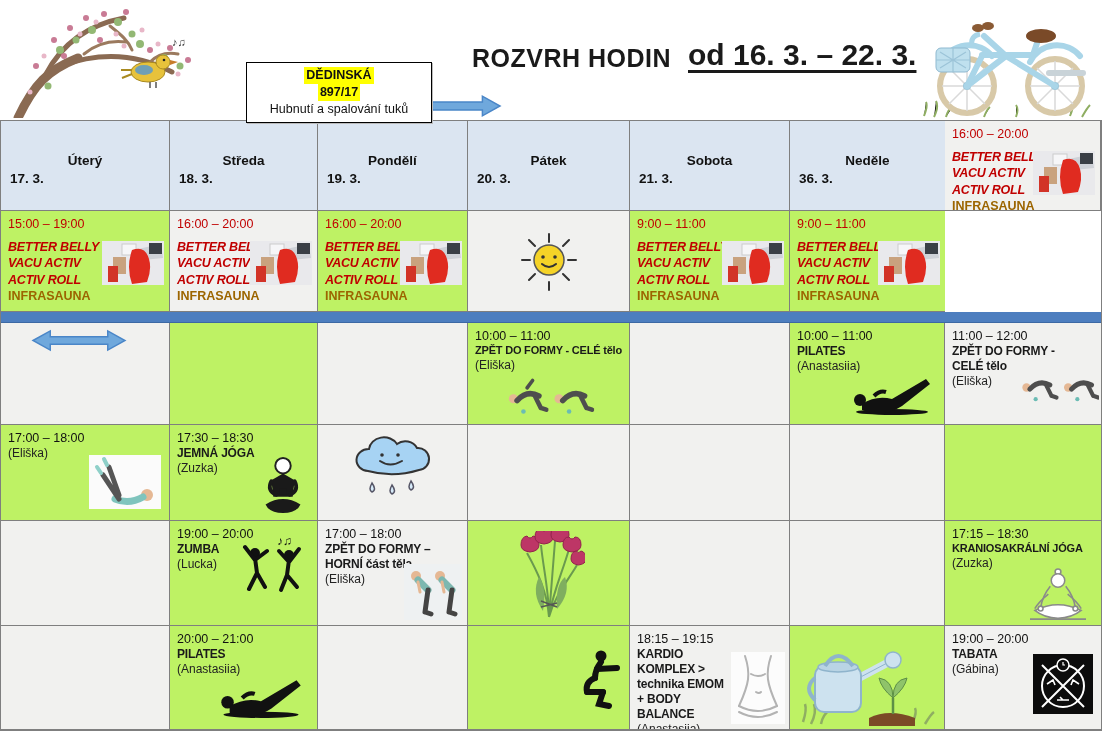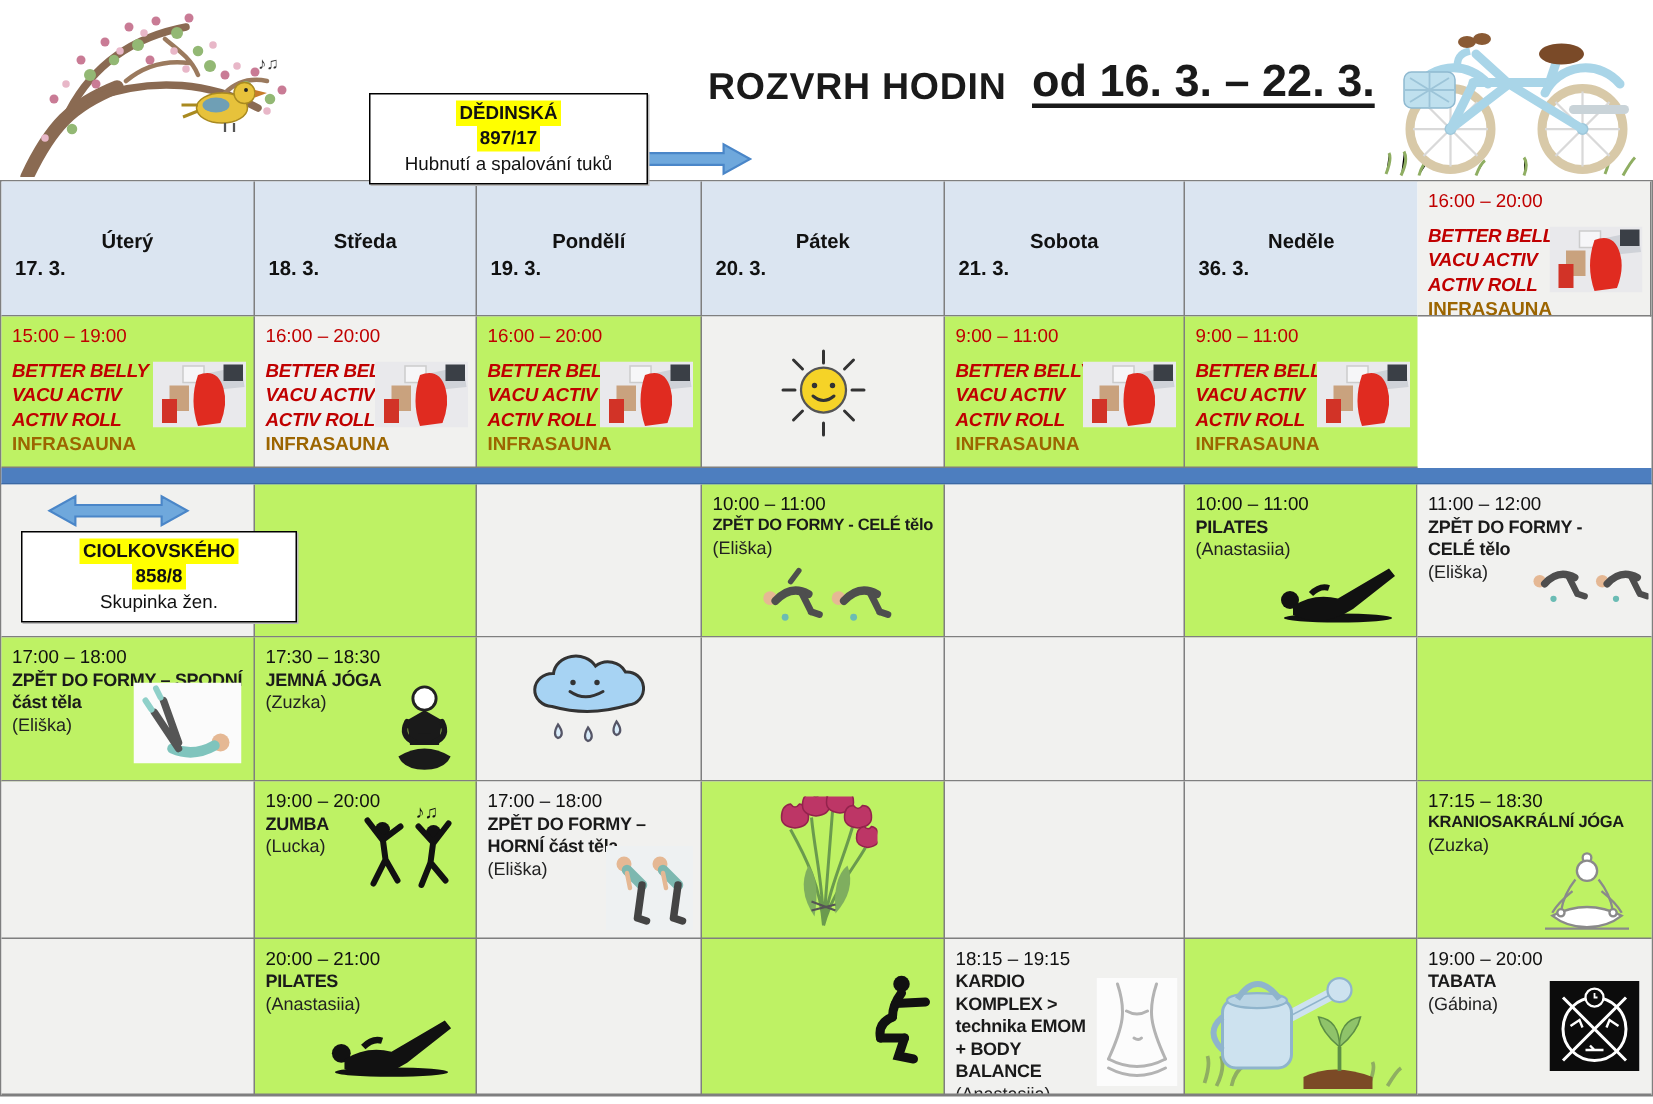--- a/index.html
+++ b/index.html
@@ -344,21 +344,20 @@
           <circle cx="9" cy="26" r="5" fill="#e5b894"></circle>
           <path d="M13 28 q11 -12 24 -5" stroke="#4e4e4e" stroke-width="6" fill="none" stroke-linecap="round"></path>
           <path d="M32 22 l7 14 M39 36 l6 2" stroke="#4e4e4e" stroke-width="5" fill="none" stroke-linecap="round"></path>
           <circle cx="20" cy="40" r="2.5" fill="#6bbcb4"></circle>
         </g>
       </svg>
     </div>
 
     <div class="cell">
       <div class="time">17:00 – 18:00</div>
-      <div class="etitle">ZPĚT DO FORMY –  SPODNÍ část těla</div>
       <div class="person">(Eliška)</div>
       <svg class="abs" style="right:8px;top:30px" width="72" height="54" viewBox="0 0 72 54">
         <rect width="72" height="54" fill="#fbfbfb"></rect>
         <circle cx="58" cy="40" r="6" fill="#e5b894"></circle>
         <path d="M54 42 q-14 8 -28 2" stroke="#7fc4bd" stroke-width="7" fill="none" stroke-linecap="round"></path>
         <path d="M30 44 L14 20 M30 40 L20 12" stroke="#555" stroke-width="5" stroke-linecap="round"></path>
         <path d="M12 18 l-4 -6 M18 10 l-3 -6" stroke="#8fd0c9" stroke-width="4" stroke-linecap="round"></path>
       </svg>
     </div>
     <div class="cell">
@@ -537,19 +536,14 @@
         <circle cx="30" cy="32" r="21" stroke="#fff" stroke-width="2" fill="none"></circle>
         <path d="M9 11 L51 53 M51 11 L9 53" stroke="#fff" stroke-width="2"></path>
         <circle cx="30" cy="11" r="6" stroke="#fff" stroke-width="1.5" fill="#0c0c0c"></circle>
         <path d="M30 8 v3 h2" stroke="#fff" stroke-width="1.2" fill="none"></path>
         <path d="M14 30 l6 -4 2 5 M46 30 l-6 -4 -2 5" stroke="#fff" stroke-width="1.6" fill="none"></path>
         <path d="M24 46 h12 M27 43 l3 3" stroke="#fff" stroke-width="1.6" fill="none"></path>
       </svg>
     </div>
   </div>
 
-  <div class="locbox" id="box-ciolkovskeho">
-    <div><span class="hl">CIOLKOVSKÉHO</span></div>
-    <div><span class="hl">858/8</span></div>
-    <div>Skupinka žen.</div>
-  </div>
 
 </div>
 
 </body></html>

